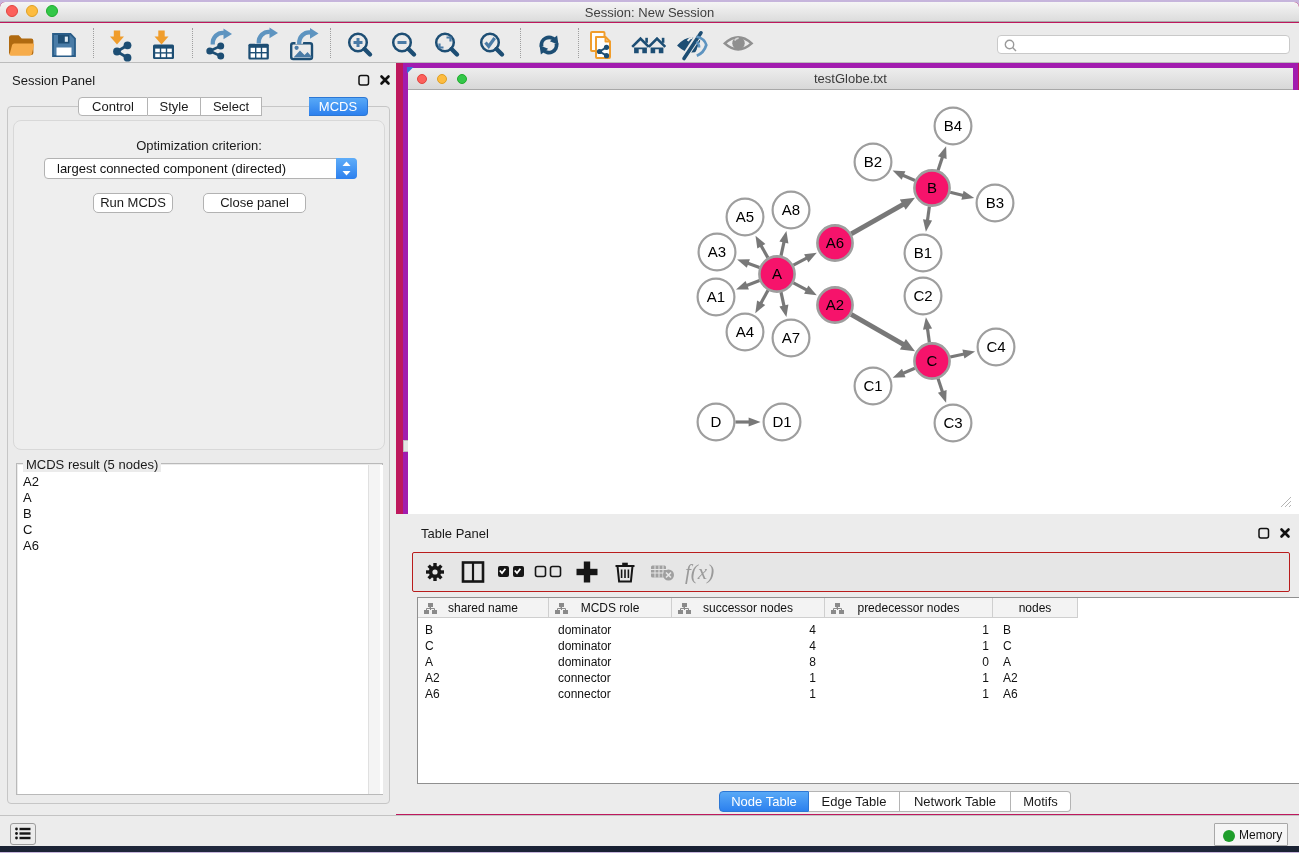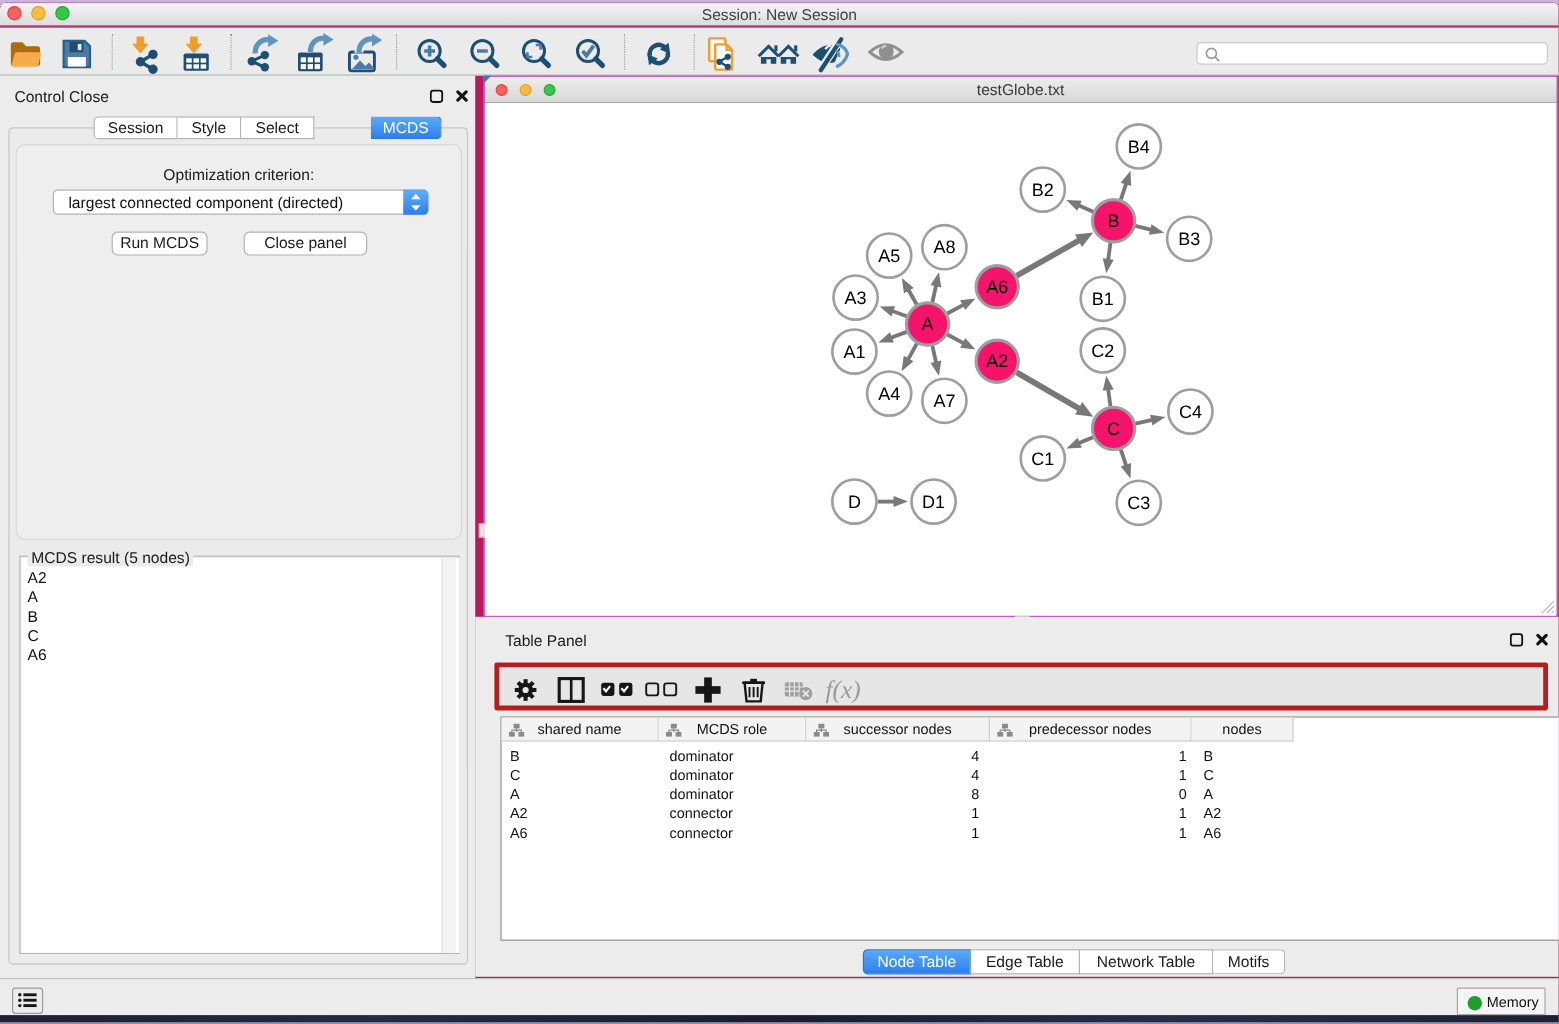--- a/index.html
+++ b/index.html
@@ -34,31 +34,31 @@
 #dd-btn { position:absolute; right:-1px; top:-1px; width:21px; height:21px; background:linear-gradient(#5fadf9,#2c80ee); border-radius:0 4px 4px 0; }
 .cbtn { position:absolute; height:20px; background:#fff; border:1px solid #b2b2b2; border-radius:5px; font-size:13px; color:#1a1a1a; text-align:center; line-height:18px; }
 #btn-run { left:79px; top:72px; width:80px; }
 #btn-close { left:189px; top:72px; width:103px; }
 
 #fset { position:absolute; left:16px; top:400px; width:367px; height:332px; border:1px solid #b9b9b9; }
 #fset-leg { position:absolute; left:6px; top:-7px; background:#ebebeb; padding:0 3px; font-size:13px; color:#1a1a1a; }
 #fset-list { position:absolute; left:1px; top:1px; width:365px; height:329px; background:#fff; font-size:13px; color:#111; line-height:16px; padding:9px 0 0 5px; }
 #fset-scroll { position:absolute; right:2px; top:1px; width:12px; height:329px; background:#f4f4f4; border-left:1px solid #e0e0e0; }
 
-#netwin { position:absolute; left:403px; top:61px; width:895px; height:451px; background:#fff; border:1px solid #a21caf; }
+#netwin { position:absolute; left:403px; top:61px; width:895px; height:451px; background:#fff; border:5px solid #a21caf; }
 #nw-title { position:absolute; left:0; top:0; width:100%; height:22px; background:linear-gradient(#ededed,#d8d8d8); border-bottom:1px solid #a8a8a8; }
 #nw-title .t-red { left:9px; top:6px; width:10px; height:10px; background:#fc605c; border:1px solid #e0443e; }
 #nw-title .t-yel { left:29px; top:6px; width:10px; height:10px; background:#fdbc40; border:1px solid #dfa023; }
 #nw-title .t-grn { left:49px; top:6px; width:10px; height:10px; background:#34c749; border:1px solid #1eac2c; }
 #nw-title .ttext { position:absolute; top:3px; width:100%; text-align:center; font-size:13px; color:#3a3a3a; }
 #canvas { position:absolute; left:0; top:22px; width:893px; height:427px; background:#fff; }
 
 #tpanel { position:absolute; left:396px; top:512px; width:903px; height:300px; background:#ececec; }
 #tpanel .ptitle { position:absolute; left:25px; top:12px; font-size:13px; color:#1a1a1a; }
-#tp-toolbar { position:absolute; left:16px; top:38px; width:878px; height:40px; background:#e6e6e6; border:4px solid #b91c1c; border-radius:2px; }
+#tp-toolbar { position:absolute; left:16px; top:38px; width:878px; height:40px; background:#e6e6e6; border:1px solid #b91c1c; border-radius:2px; }
 #tp-table { position:absolute; left:21px; top:83px; width:990px; height:187px; background:#fff; border:1px solid #8f8f8f; }
 .th { position:absolute; top:0; height:20px; background:#f3f3f3; border-right:1px solid #cfcfcf; border-bottom:1px solid #cfcfcf; font-size:12px; color:#111; text-align:center; line-height:20px; }
 .trow { position:absolute; font-size:12px; color:#111; height:16px; line-height:16px; }
 .hicon { position:absolute; left:6px; top:5px; }
 #tp-toolbar svg { position:absolute; left:0; top:0; }
 .tnum { position:absolute; text-align:right; }
 
 #tp-tabs { left:276px; top:277px; }
 
 #statusbar { position:absolute; left:0; top:813px; width:100%; height:30.5px; background:#ececec; border-top:1px solid #c3c3c3; }
@@ -222,42 +222,42 @@
         </svg>
       </div>
     <div id="searchbox">
         <svg width="16" height="15" style="position:absolute;left:5px;top:2px">
           <circle cx="6.5" cy="6.5" r="4.2" fill="none" stroke="#9a9a9a" stroke-width="1.4"></circle>
           <line x1="9.6" y1="9.6" x2="13" y2="13" stroke="#9a9a9a" stroke-width="1.4"></line>
         </svg>
       </div>
   </div>
   <div id="cpanel">
-    <div class="ptitle">Control Close</div>
+    <div class="ptitle">Session Panel</div>
     <svg width="36" height="14" style="position:absolute;left:358px;top:11px">
       <rect x="1" y="1.5" width="9.5" height="9.5" rx="2" fill="none" stroke="#111" stroke-width="1.5"></rect>
       <path d="M23.5 2.5 l7 7 M30.5 2.5 l-7 7" stroke="#111" stroke-width="2.6" stroke-linecap="round"></path>
     </svg>
     <div id="cp-box"></div>
     <div id="cp-inner">
       <div id="optlabel">Optimization criterion:</div>
       <div id="dropdown">largest connected component (directed)<div id="dd-btn"><svg width="21" height="21">
               <path d="M6.5 8 l4 -4.5 4 4.5z" fill="#fff"></path>
               <path d="M6.5 13 l4 4.5 4 -4.5z" fill="#fff"></path>
             </svg></div></div>
       <div class="cbtn" id="btn-run">Run MCDS</div>
       <div class="cbtn" id="btn-close">Close panel</div>
     </div>
     <div id="fset">
       <div id="fset-list">A2<br>A<br>B<br>C<br>A6</div>
       <div id="fset-scroll"></div>
       <div id="fset-leg">MCDS result (5 nodes)</div>
     </div>
     <div class="tabrow" id="cp-tabs">
-      <div class="tab first" style="width:70px;padding:1px 0 2px;">Session</div>
+      <div class="tab first" style="width:70px;padding:1px 0 2px;">Control</div>
         <div class="tab" style="width:53px;padding:1px 0 2px;">Style</div>
         <div class="tab" style="width:61px;padding:1px 0 2px;">Select</div>
         <div class="tab sel last" style="width:59px;padding:1px 0 2px;">MCDS</div>
     </div>
   </div>
   <div id="netwin">
     <svg width="8" height="8" style="position:absolute;left:-1px;top:-1px;z-index:5">
         <path d="M0 0 h6.5 L0 6.5 z" fill="#3a6fd8"></path>
       </svg>
     <div id="nw-title">

